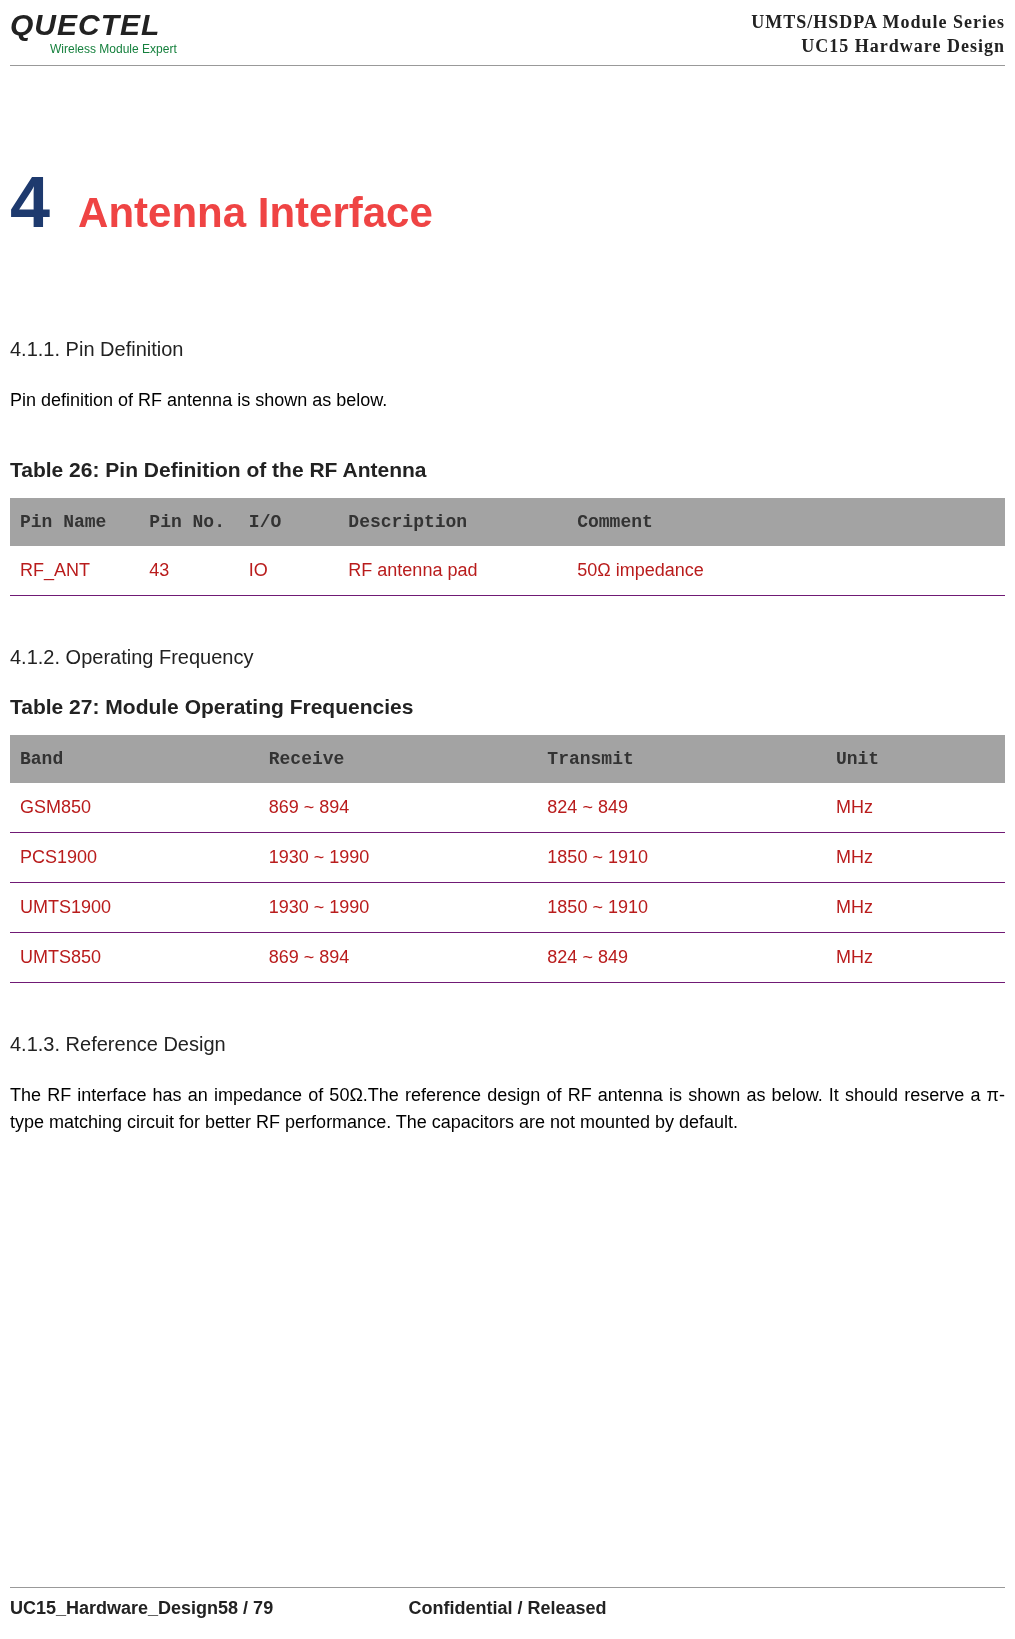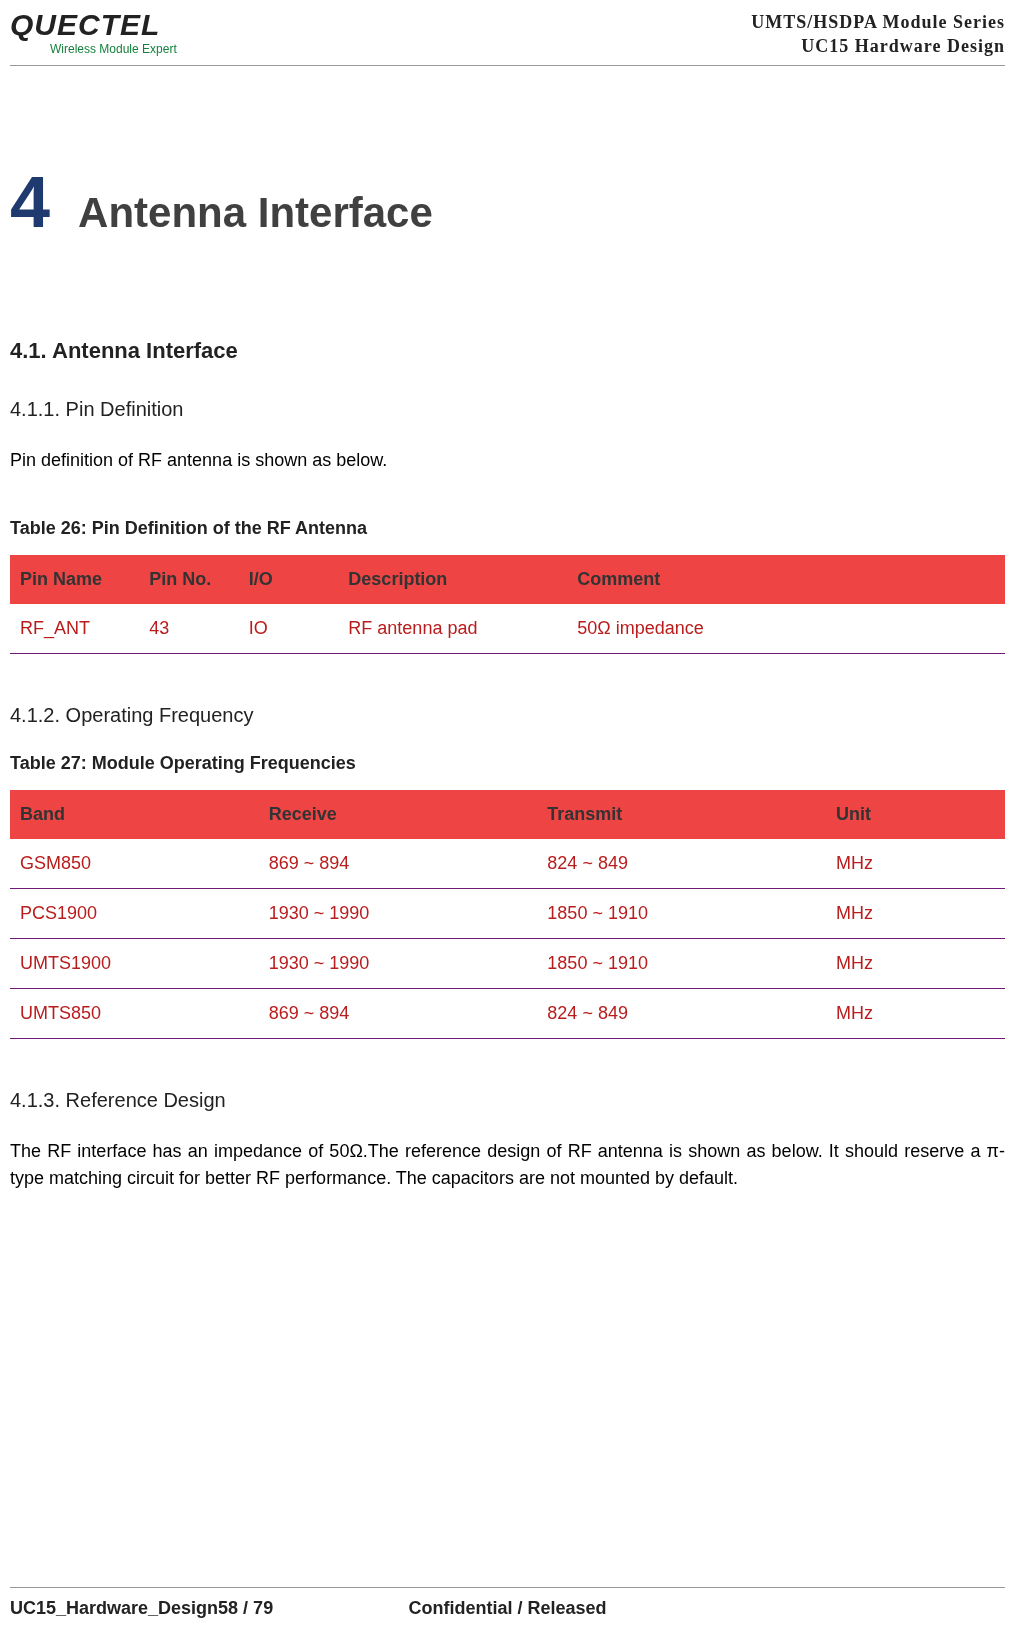--- a/index.html
+++ b/index.html
@@ -62,21 +62,21 @@
     .chapter-num {
       font-size: 72px;
       font-weight: bold;
       color: #1e3a6e;
       margin-right: 28px;
       line-height: 1;
     }
     .chapter-title {
       font-size: 42px;
       font-weight: bold;
-      color: #404040;
+      color: #ef4444;
     }
     .section-h2 {
       font-size: 22px;
       font-weight: bold;
       color: #222;
       margin-bottom: 34px;
     }
     .section-h3 {
       font-size: 20px;
       font-weight: normal;
@@ -84,33 +84,34 @@
       margin-bottom: 26px;
     }
     .body-text {
       font-size: 18px;
       color: #000000;
       margin-bottom: 44px;
       line-height: 1.5;
       text-align: justify;
     }
     .table-caption {
-      font-size: 18px;
+      font-size: 21px;
       font-weight: bold;
       color: #222;
       margin-bottom: 16px;
     }
     table {
       width: 100%;
       border-collapse: collapse;
       margin-bottom: 50px;
       font-size: 18px;
     }
     thead tr {
-      background: #ef4444;
+      background: #a3a3a3;
+      font-family: Liberation Mono, monospace;
     }
     th {
       text-align: left;
       font-weight: bold;
       padding: 14px 10px;
       color: #333;
     }
     td {
       padding: 14px 10px;
       border-bottom: 1px solid #701a75;
@@ -149,21 +150,20 @@
       <div>UMTS/HSDPA Module Series</div>
       <div>UC15 Hardware Design</div>
     </div>
   </div>
 
   <div class="chapter-line">
     <span class="chapter-num">4</span>
     <span class="chapter-title">Antenna Interface</span>
   </div>
 
-  <div class="section-h2">4.1. Antenna Interface</div>
 
   <div class="section-h3">4.1.1.  Pin Definition</div>
 
   <div class="body-text">Pin definition of RF antenna is shown as below.</div>
 
   <div class="table-caption">Table 26: Pin Definition of the RF Antenna</div>
   <table>
     <colgroup>
       <col style="width:13%">
       <col style="width:10%">

